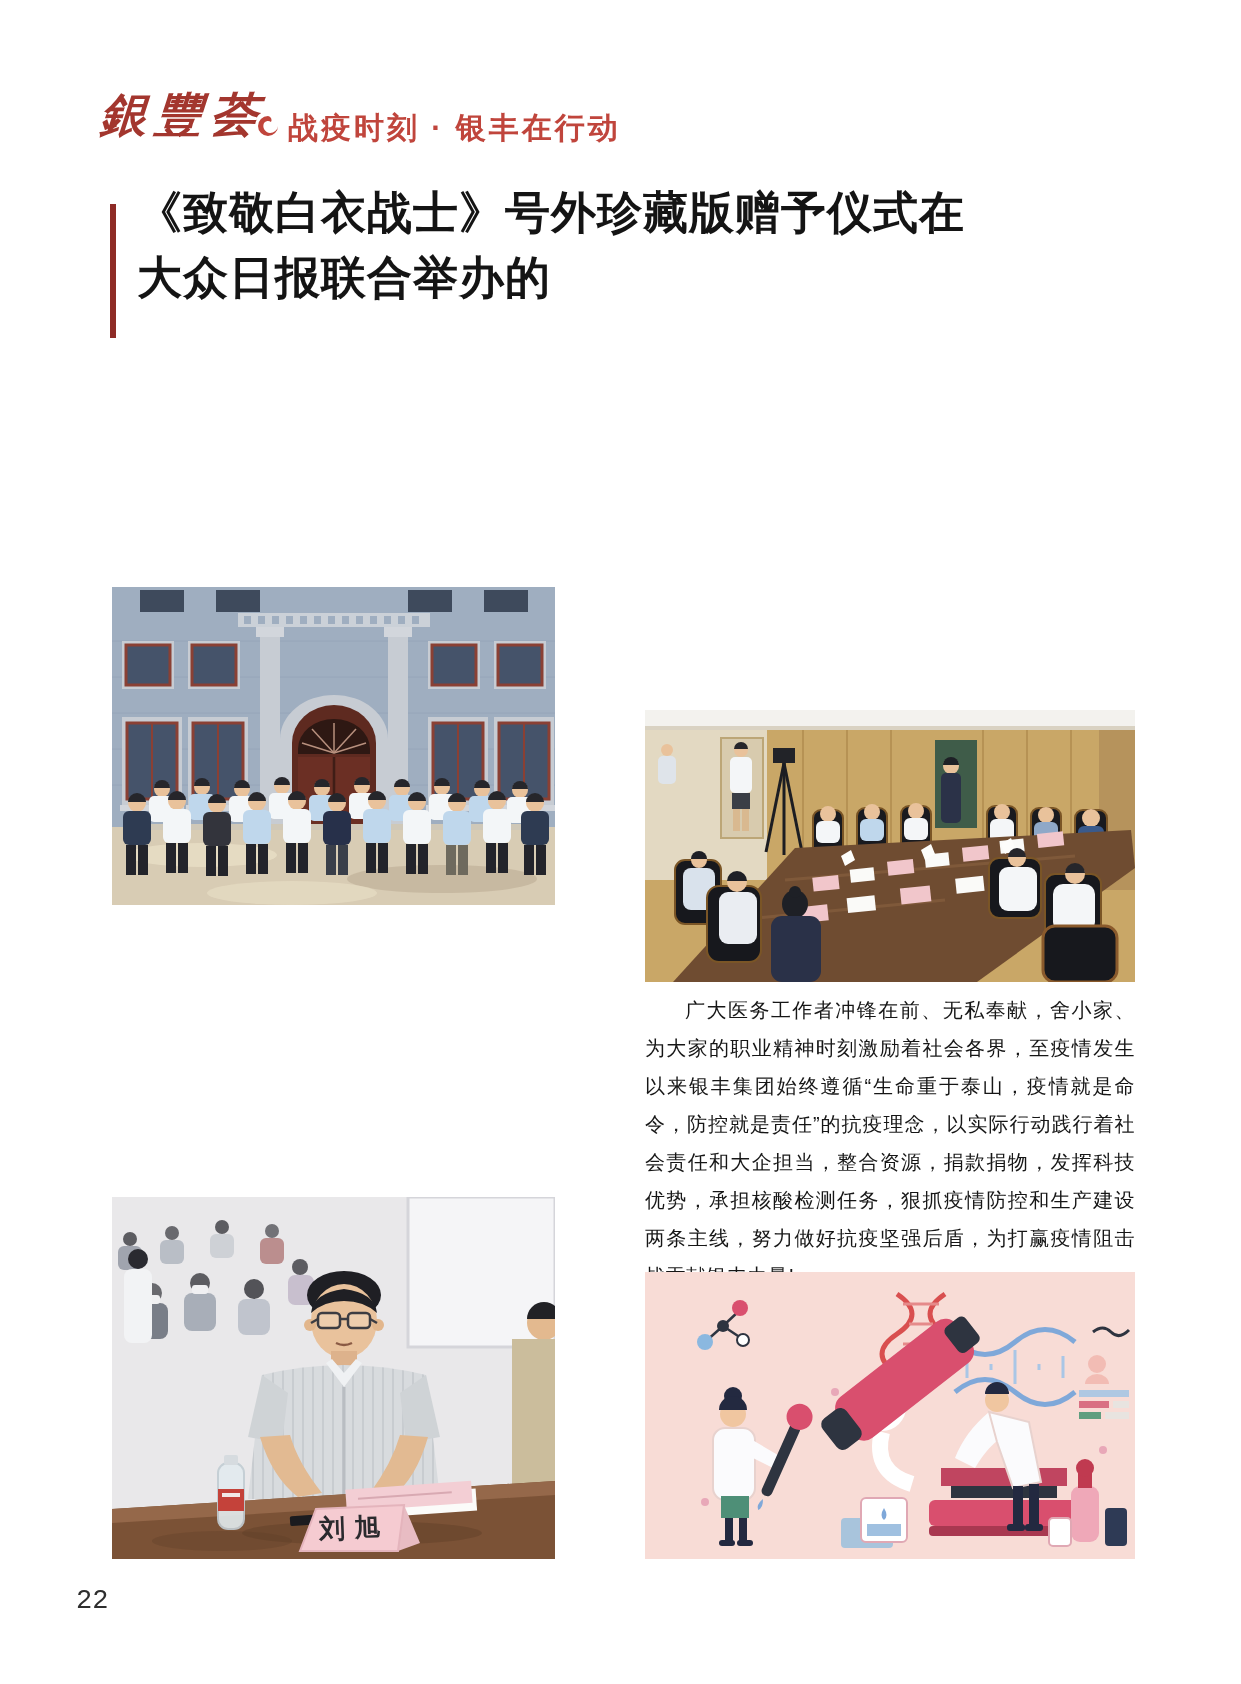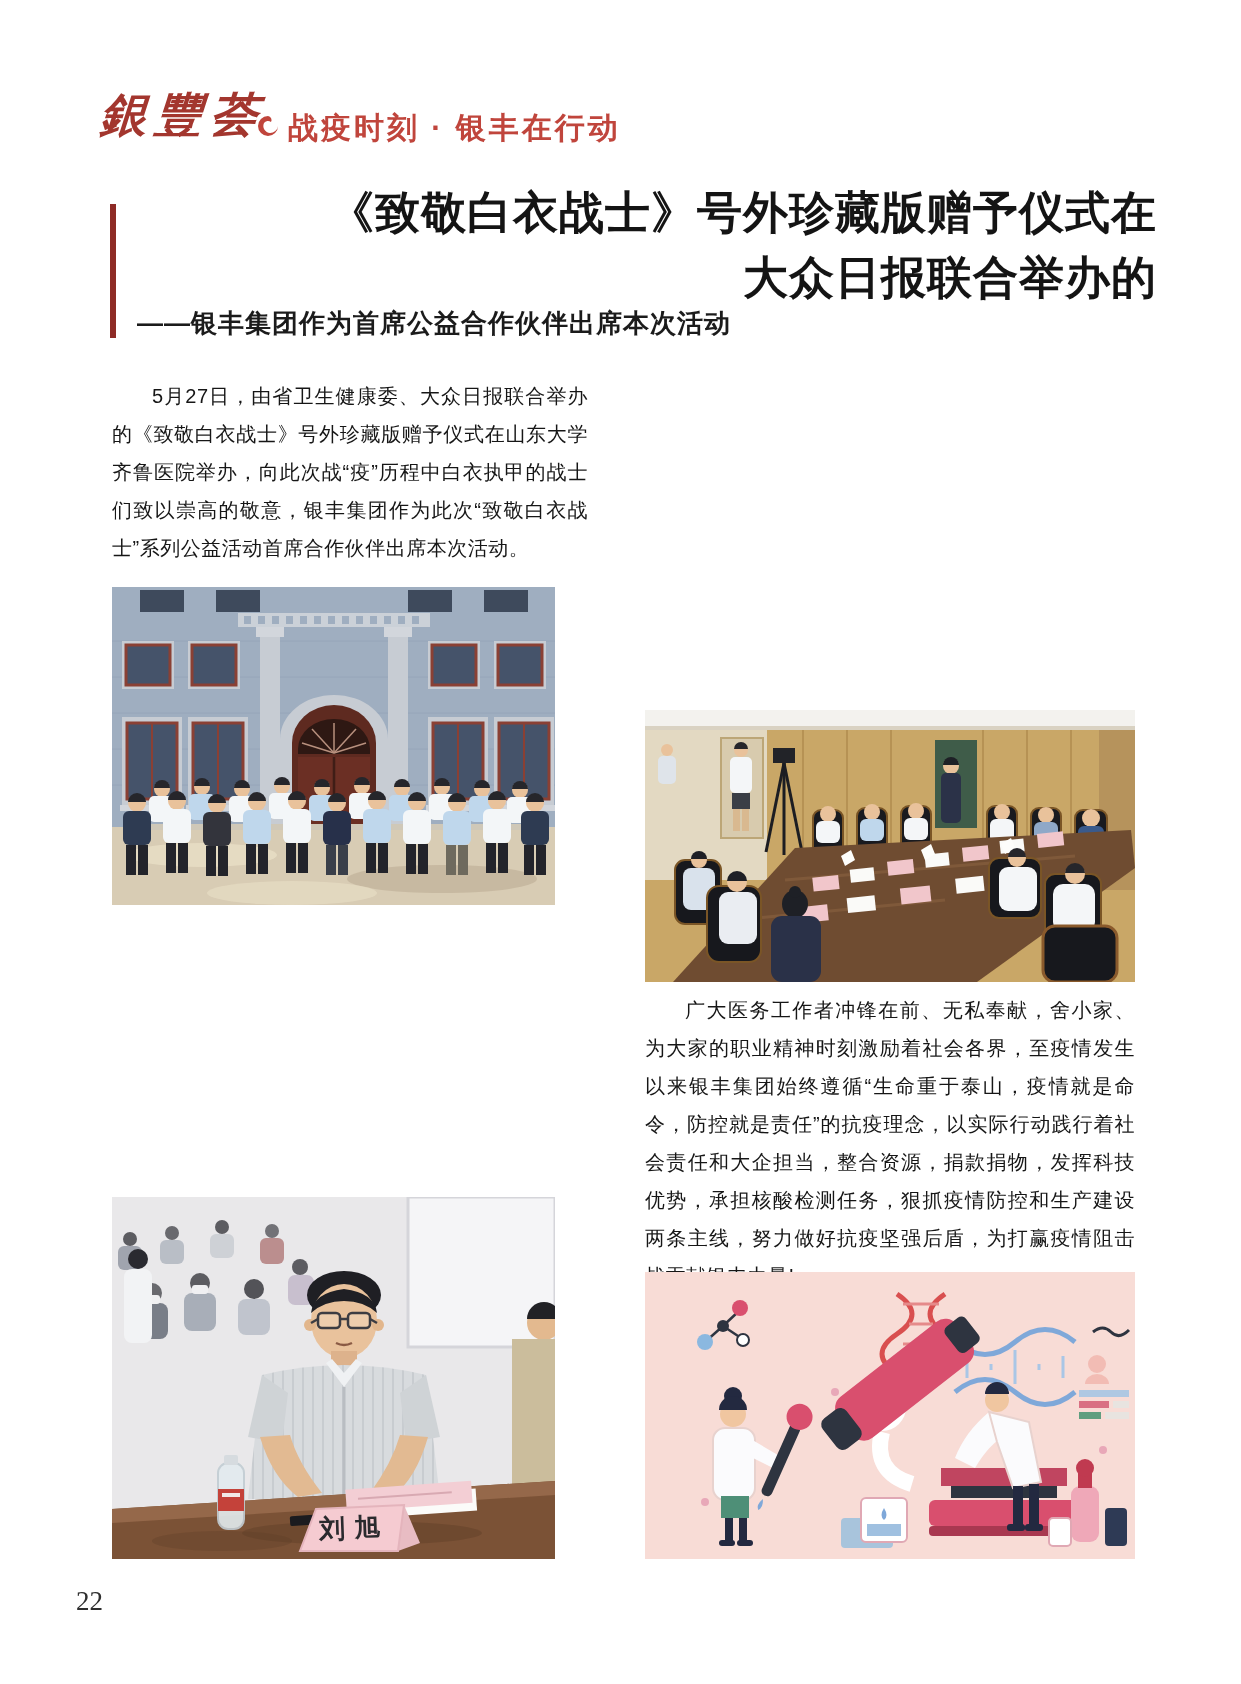--- a/index.html
+++ b/index.html
@@ -26,21 +26,21 @@
   }
   .swirl{position:absolute;left:256px;top:114px;width:24px;height:24px;}
   .section-title{
     position:absolute;left:288px;top:108px;
     font-size:30px;font-weight:bold;letter-spacing:3px;color:var(--accent-red);
   }
   
   .accent-bar{position:absolute;left:110px;top:204px;width:6px;height:134px;background:var(--bar-red);}
   .article-title{
     position:absolute;left:137px;top:180px;width:1020px;margin:0;
-    font-size:45px;line-height:65px;font-weight:800;letter-spacing:1px;color:#141414;text-align:right;
+    font-size:45px;line-height:65px;font-weight:800;letter-spacing:1px;color:#141414;
   }
   .article-subtitle{
     position:absolute;left:137px;top:306px;width:900px;margin:0;
     font-size:26px;font-weight:600;letter-spacing:1px;color:#1B1B1B;
   }
   
   .body-par{
     position:absolute;margin:0;
     font-size:20px;line-height:38px;letter-spacing:.5px;
     text-align:justify;text-indent:2em;color:#161616;
@@ -50,40 +50,38 @@
   .rp1{left:645px;top:377px;width:490px;}
   .rp2{left:645px;top:991px;width:490px;}
   figure{margin:0;position:absolute;}
   figure svg{display:block;}
   .ph1{left:112px;top:587px;width:443px;height:318px;}
   .ph2{left:645px;top:710px;width:490px;height:272px;}
   .ph3{left:112px;top:1197px;width:443px;height:362px;}
   .ph4{left:645px;top:1272px;width:490px;height:287px;}
   .page-number{
     position:absolute;left:76px;top:1586px;
-    font-family:Liberation Serif, serif;
+    font-family:Liberation Mono, monospace;
     font-size:27px;color:#2E2E2E;
   }
 </style>
 </head>
 <body>
 
 <div class="page">
 
   <div class="brand-logo">銀豐荟</div>
   <svg class="swirl" viewBox="0 0 24 24">
     <path d="M12 2 A10 10 0 1 0 22 12 A8 8 0 0 1 14 19 A7 7 0 0 1 8 9 A5 5 0 0 1 15 8 A4 4 0 0 0 12 2 Z" fill="#C0453C"></path>
   </svg>
   <div class="section-title">战疫时刻 · 银丰在行动</div>
 
   <div class="accent-bar"></div>
   <h1 class="article-title"><span>《致敬白衣战士》号外珍藏版赠予仪式在</span><br><span>大众日报联合举办的</span></h1>
-  <h2 class="article-subtitle">——银丰集团作为首席公益合作伙伴出席本次活动</h2>
-
-  <p class="body-par lp1">5月27日，由省卫生健康委、大众日报联合举办的《致敬白衣战士》号外珍藏版赠予仪式在山东大学齐鲁医院举办，向此次战“疫”历程中白衣执甲的战士们致以崇高的敬意，银丰集团作为此次“致敬白衣战士”系列公益活动首席合作伙伴出席本次活动。</p>
+
 
   <figure class="ph1">
     <svg viewBox="0 0 443 318" width="443" height="318">
       <rect width="443" height="240" fill="#9FAEC0"></rect>
       <g stroke="#8C9CB2" stroke-width="1" opacity="0.45">
         <line x1="0" y1="54" x2="443" y2="54"></line>
           <line x1="0" y1="90" x2="443" y2="90"></line>
         <line x1="0" y1="126" x2="443" y2="126"></line>
           <line x1="0" y1="162" x2="443" y2="162"></line>
         <line x1="0" y1="198" x2="443" y2="198"></line>

